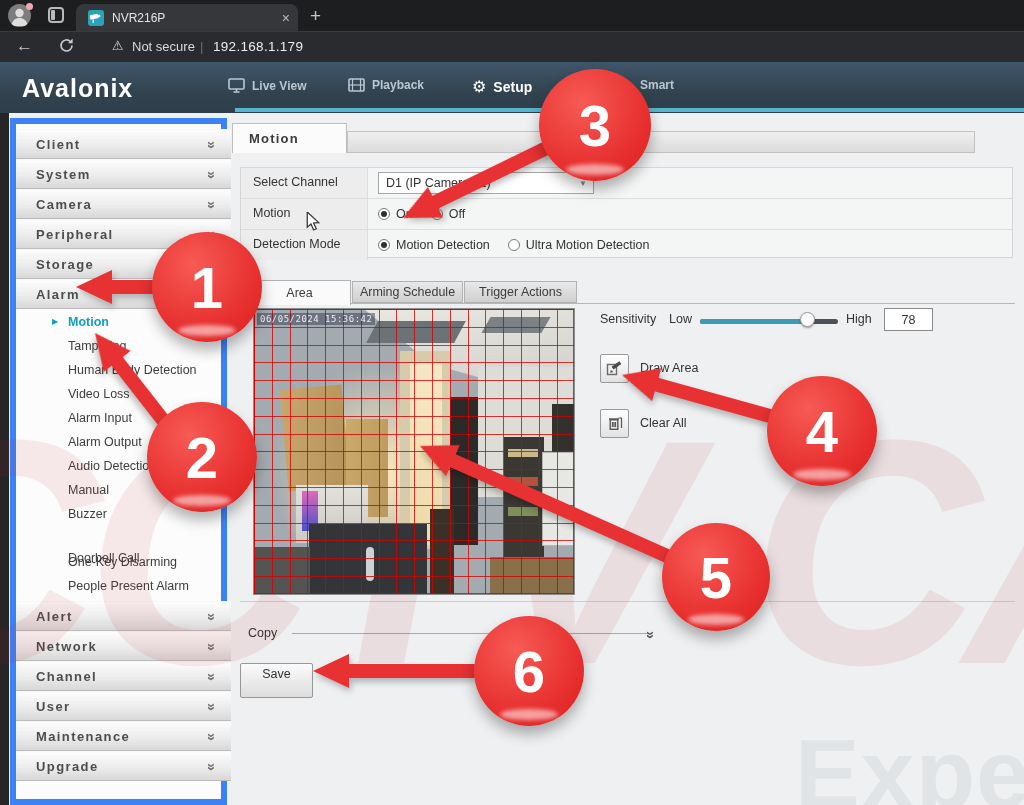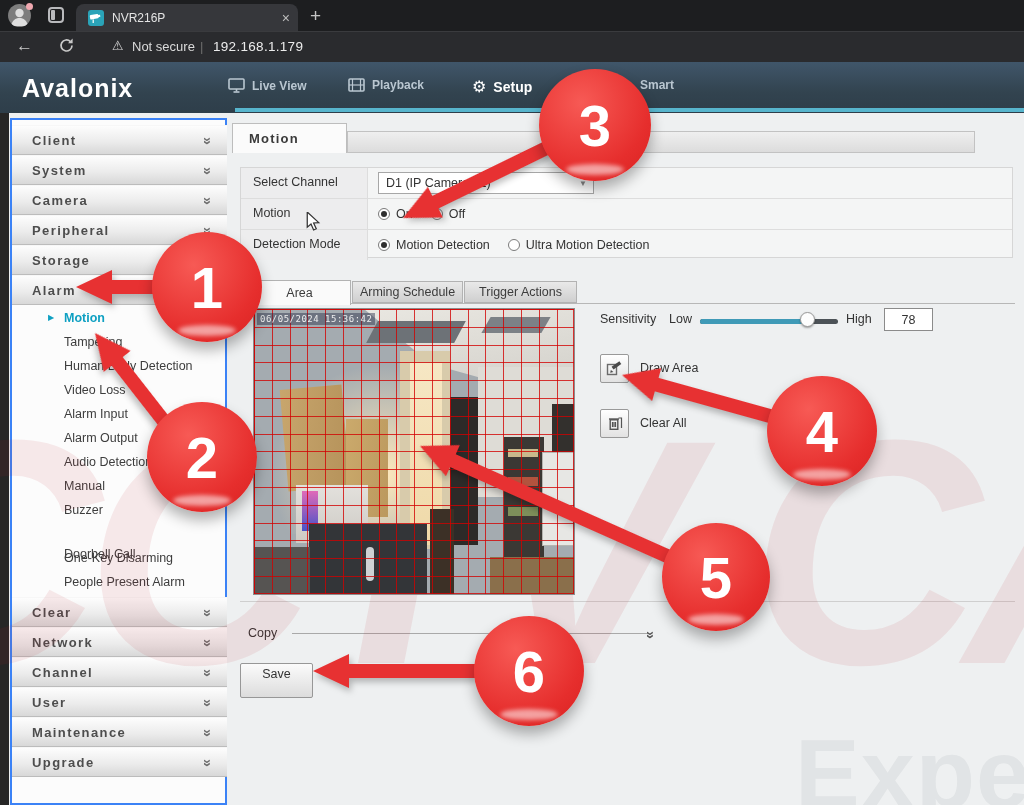--- a/index.html
+++ b/index.html
@@ -24,21 +24,21 @@
   .url{color:#ececec;font-size:13.5px;letter-spacing:.3px;}
   .pipe{color:#6d6d6d;font-size:13px;}
   
   .appnav{left:0;top:62px;width:1024px;height:51px;background:linear-gradient(#40566a,#32434f 60%,#2e3e4a);}
   .brand{left:22px;top:74px;color:#fff;font-size:25px;font-weight:bold;letter-spacing:1px;}
   .nav-item{display:flex;align-items:center;gap:7px;color:#bac7d1;font-size:12px;font-weight:bold;}
   .nav-item.active{color:#fff;}
   .tealbar{left:235px;top:108px;width:789px;height:4px;background:#57b5cd;}
   .leftedge{left:0;top:113px;width:9px;height:692px;background:#262626;}
   
-  .sidepanel{left:10px;top:118px;width:217px;height:687px;background:#fcfcfc;border:2px solid #3b82f6;box-sizing:border-box;}
+  .sidepanel{left:10px;top:118px;width:217px;height:687px;background:#fcfcfc;border:6px solid #3b82f6;box-sizing:border-box;}
   .sec-item{position:absolute;left:0;width:215px;height:30px;box-sizing:border-box;
     background:linear-gradient(#fdfdfd,#ececec 55%,#d8d8d8);
     border-top:1px solid #f7f7f7;border-bottom:1px solid #bcbcbc;
     display:flex;align-items:center;justify-content:space-between;
     padding:0 16px 0 20px;font-size:13px;font-weight:bold;color:#4d4d4d;letter-spacing:1.4px;}
   .chev{color:#6d6d6d;font-size:14px;font-weight:bold;transform:rotate(90deg);letter-spacing:-2px;}
   .child-item{position:absolute;left:0;width:215px;height:24px;line-height:24px;
     padding-left:52px;box-sizing:border-box;font-size:12.5px;color:#3d3d3d;}
   .child-item.active{color:#0fa0c2;font-weight:bold;}
   .child-marker{position:absolute;left:36px;top:0;font-size:8px;color:#0fa0c2;}
@@ -206,21 +206,21 @@
     <div class="child-item" style="top:306px;"><span>Alarm Output</span></div>
     <div class="child-item" style="top:282px;"><span>Alarm Input</span></div>
     <div class="child-item" style="top:330px;"><span>Audio Detection</span></div>
     <div class="child-item" style="top:354px;"><span>Manual</span></div>
     <div class="child-item" style="top:378px;"><span>Buzzer</span></div>
     <div class="child-item" style="top:422px;"><span>Doorbell Call</span></div>
     <div class="child-item" style="top:426px;"><span>One-Key Disarming</span></div>
     <div class="child-item" style="top:450px;"><span>People Present Alarm</span></div>
 
     <div class="sec-item" style="top:477px;">
-        <span>Clear</span>
+        <span>Alert</span>
         <span class="chev">»</span>
       </div>
     <div class="sec-item" style="top:507px;">
         <span>Network</span>
         <span class="chev">»</span>
       </div>
     <div class="sec-item" style="top:537px;">
         <span>Channel</span>
         <span class="chev">»</span>
       </div>

